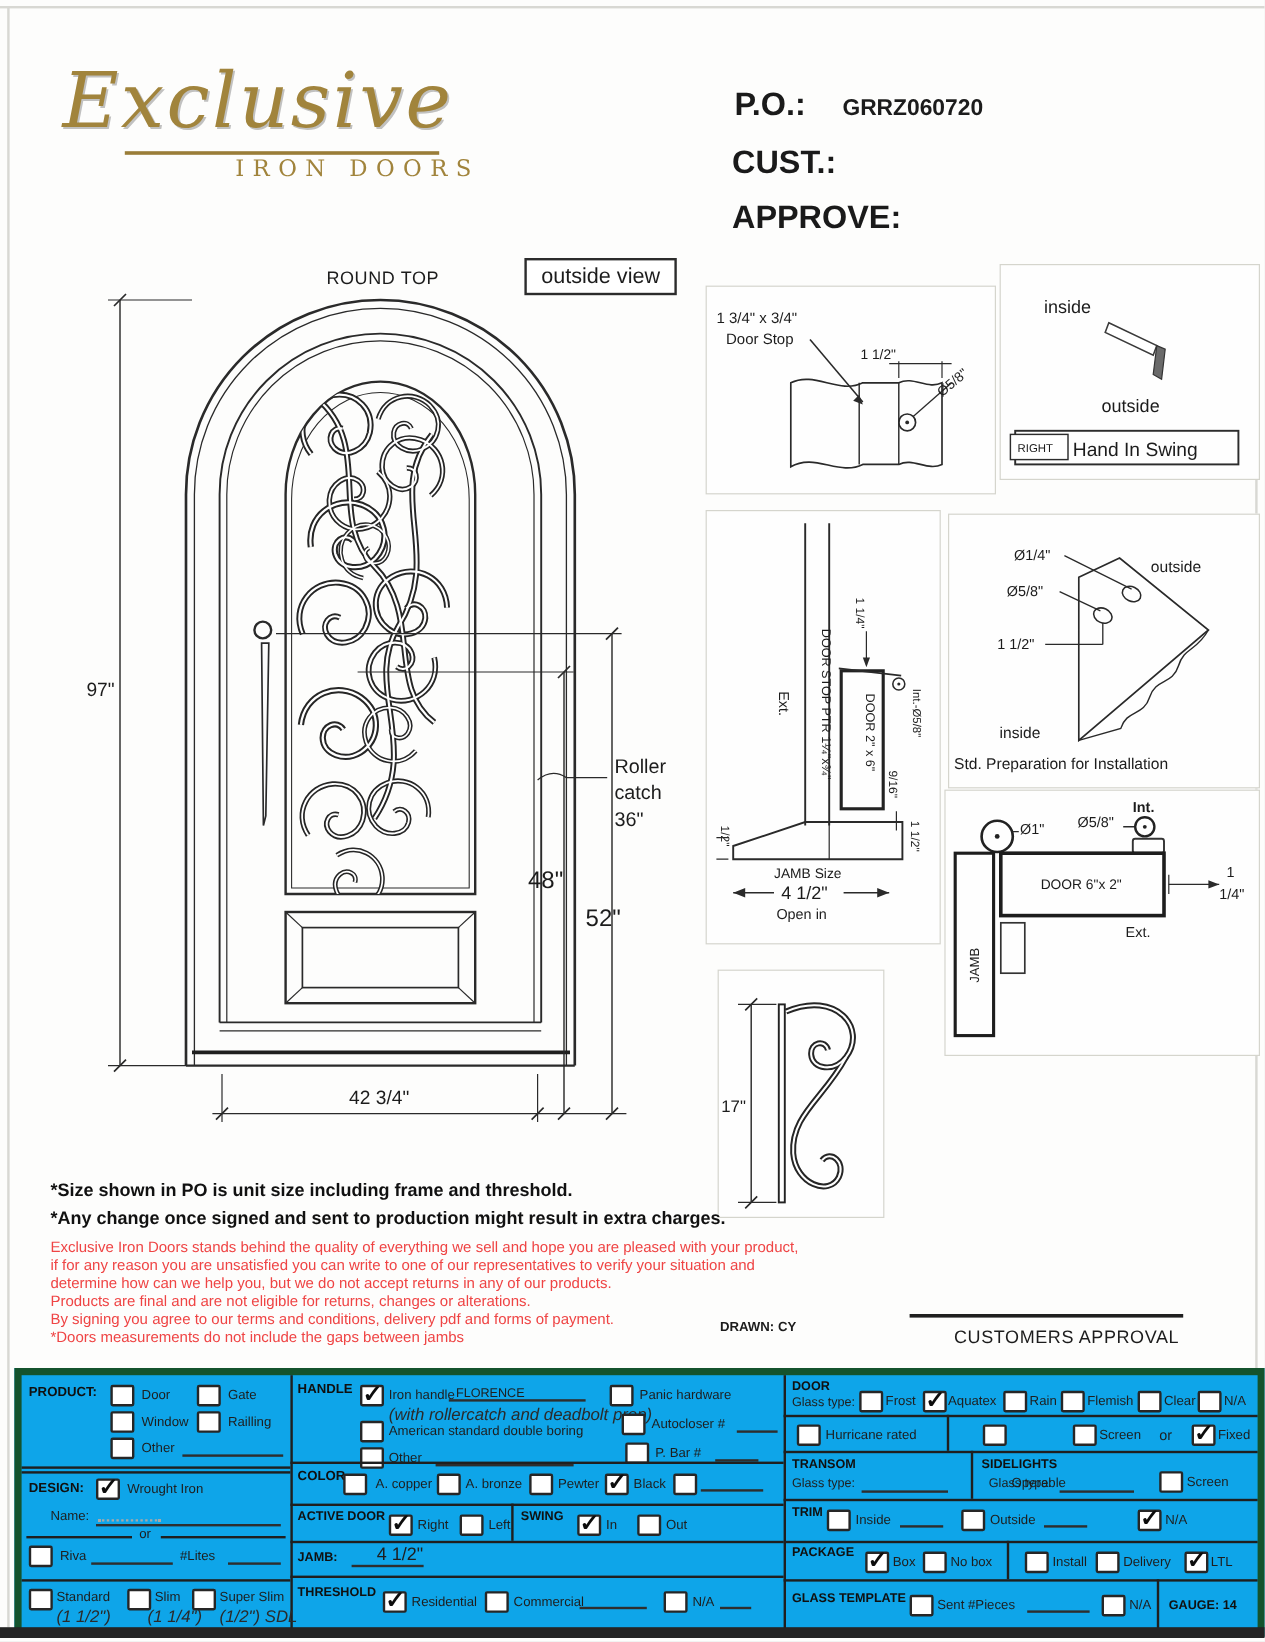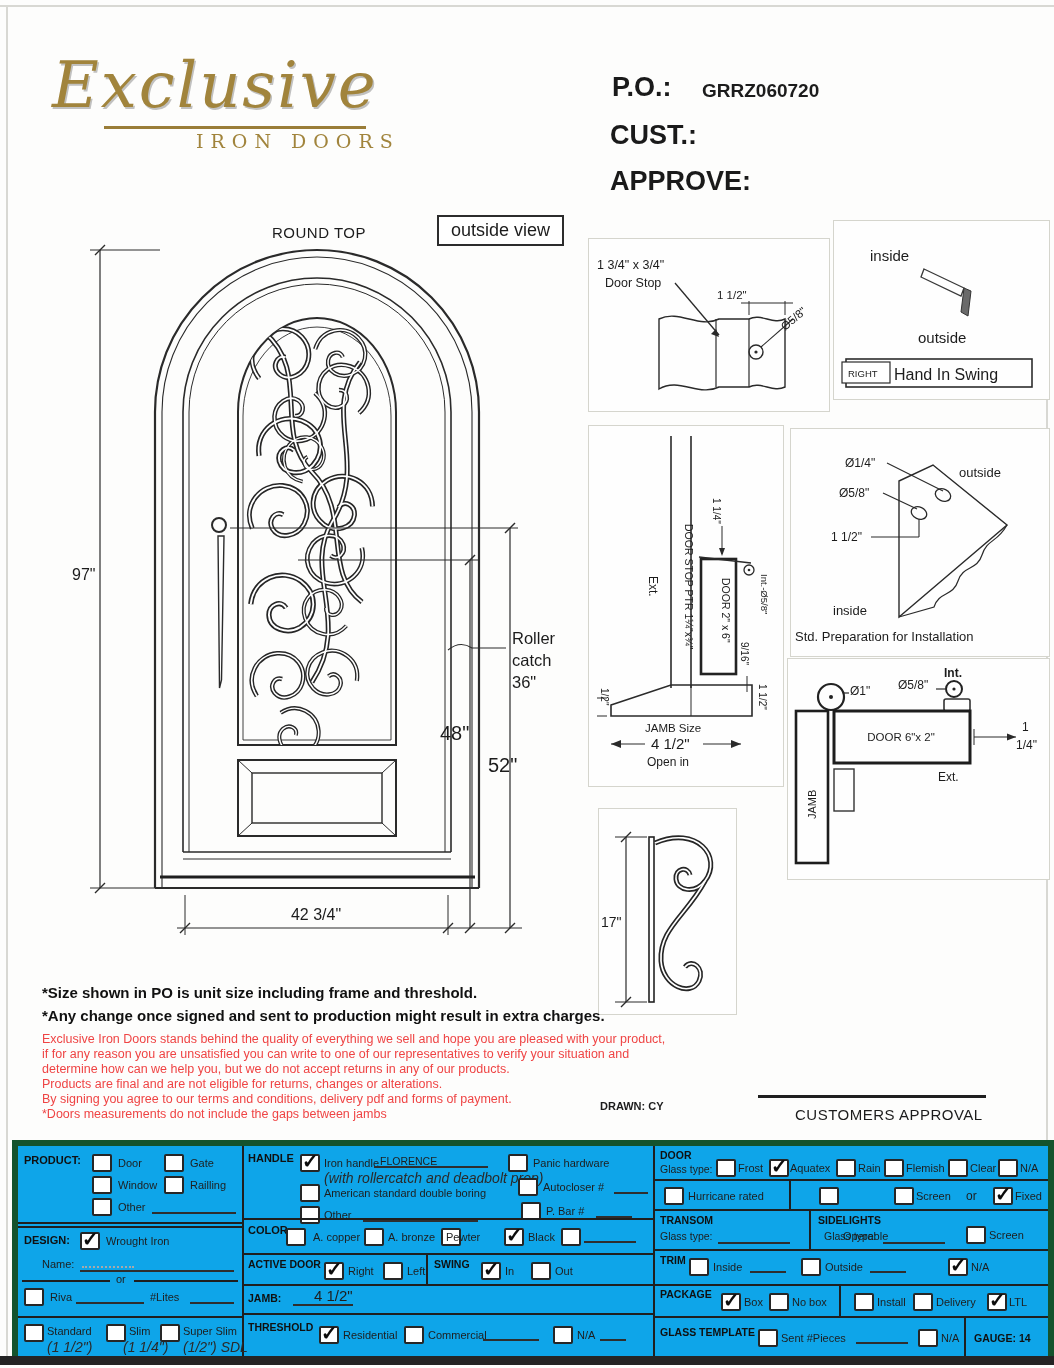--- a/index.html
+++ b/index.html
@@ -351,21 +351,21 @@
     <div class="ft" style="left:528px;top:59px;">P. Bar #</div>
     <div class="ul" style="left:578px;top:70px;width:36px;"></div>
     <div class="hl" style="left:224px;top:72px;width:411px;height:1.5px;"></div>
 
     <div class="fb" style="left:230px;top:78px;font-size:11px;">COLOR</div>
     <span class="cb" style="left:268px;top:82px;"></span>
     <div class="ft" style="left:295px;top:85px;">A. copper</div>
     <span class="cb" style="left:346px;top:82px;"></span>
     <div class="ft" style="left:370px;top:85px;">A. bronze</div>
     <span class="cb" style="left:423px;top:82px;"></span>
-    <div class="ft" style="left:428px;top:85px;">Pewter</div>
+    <div class="ft" style="left:447px;top:85px;">Pewter</div>
     <span class="cb checked" style="left:486px;top:82px;"></span>
     <div class="ft" style="left:510px;top:85px;">Black</div>
     <span class="cb" style="left:543px;top:82px;"></span>
     <div class="ul" style="left:566px;top:95px;width:52px;"></div>
     <div class="hl" style="left:224px;top:107px;width:411px;height:1.5px;"></div>
 
     <div class="fb" style="left:230px;top:112px;font-size:10.5px;">ACTIVE DOOR</div>
     <span class="cb checked" style="left:306px;top:116px;"></span>
     <div class="ft" style="left:330px;top:119px;">Right</div>
     <span class="cb" style="left:365px;top:116px;"></span>

